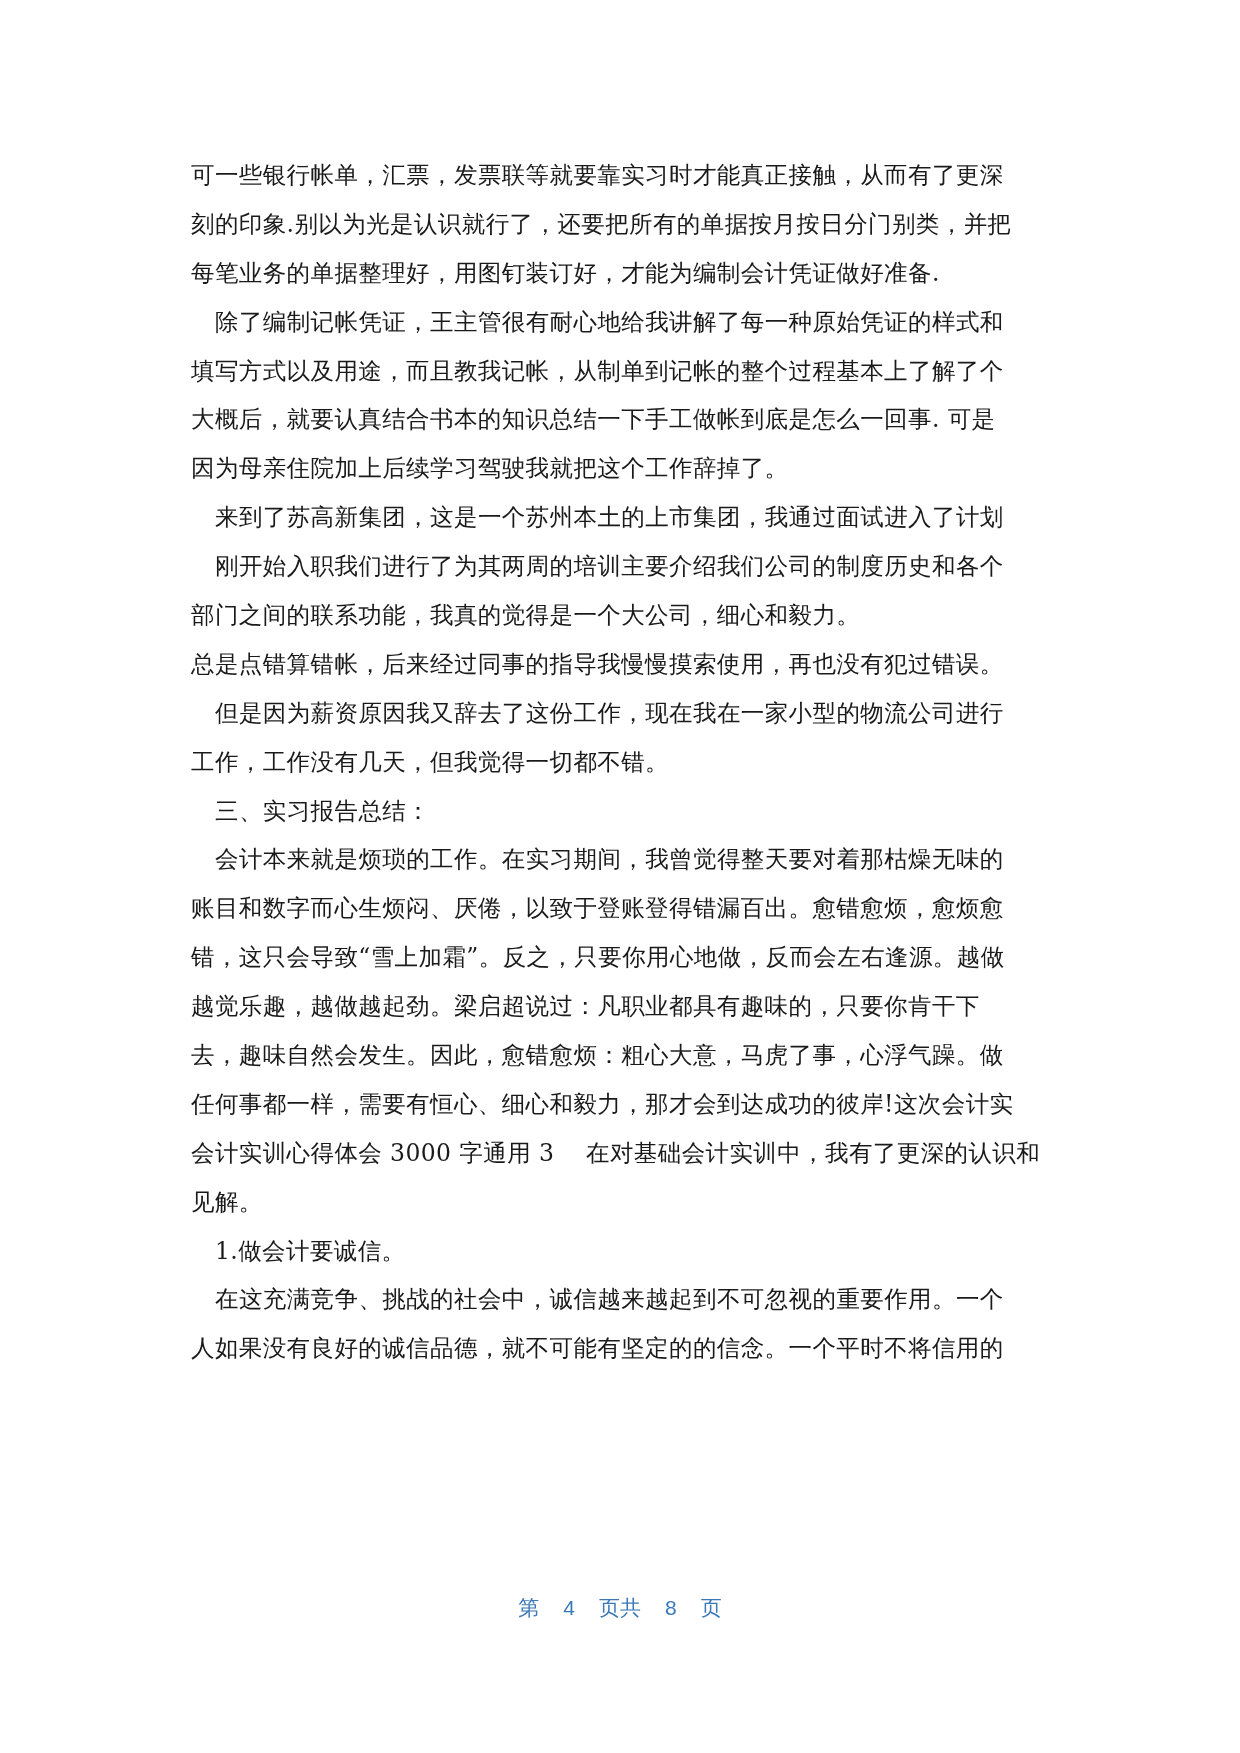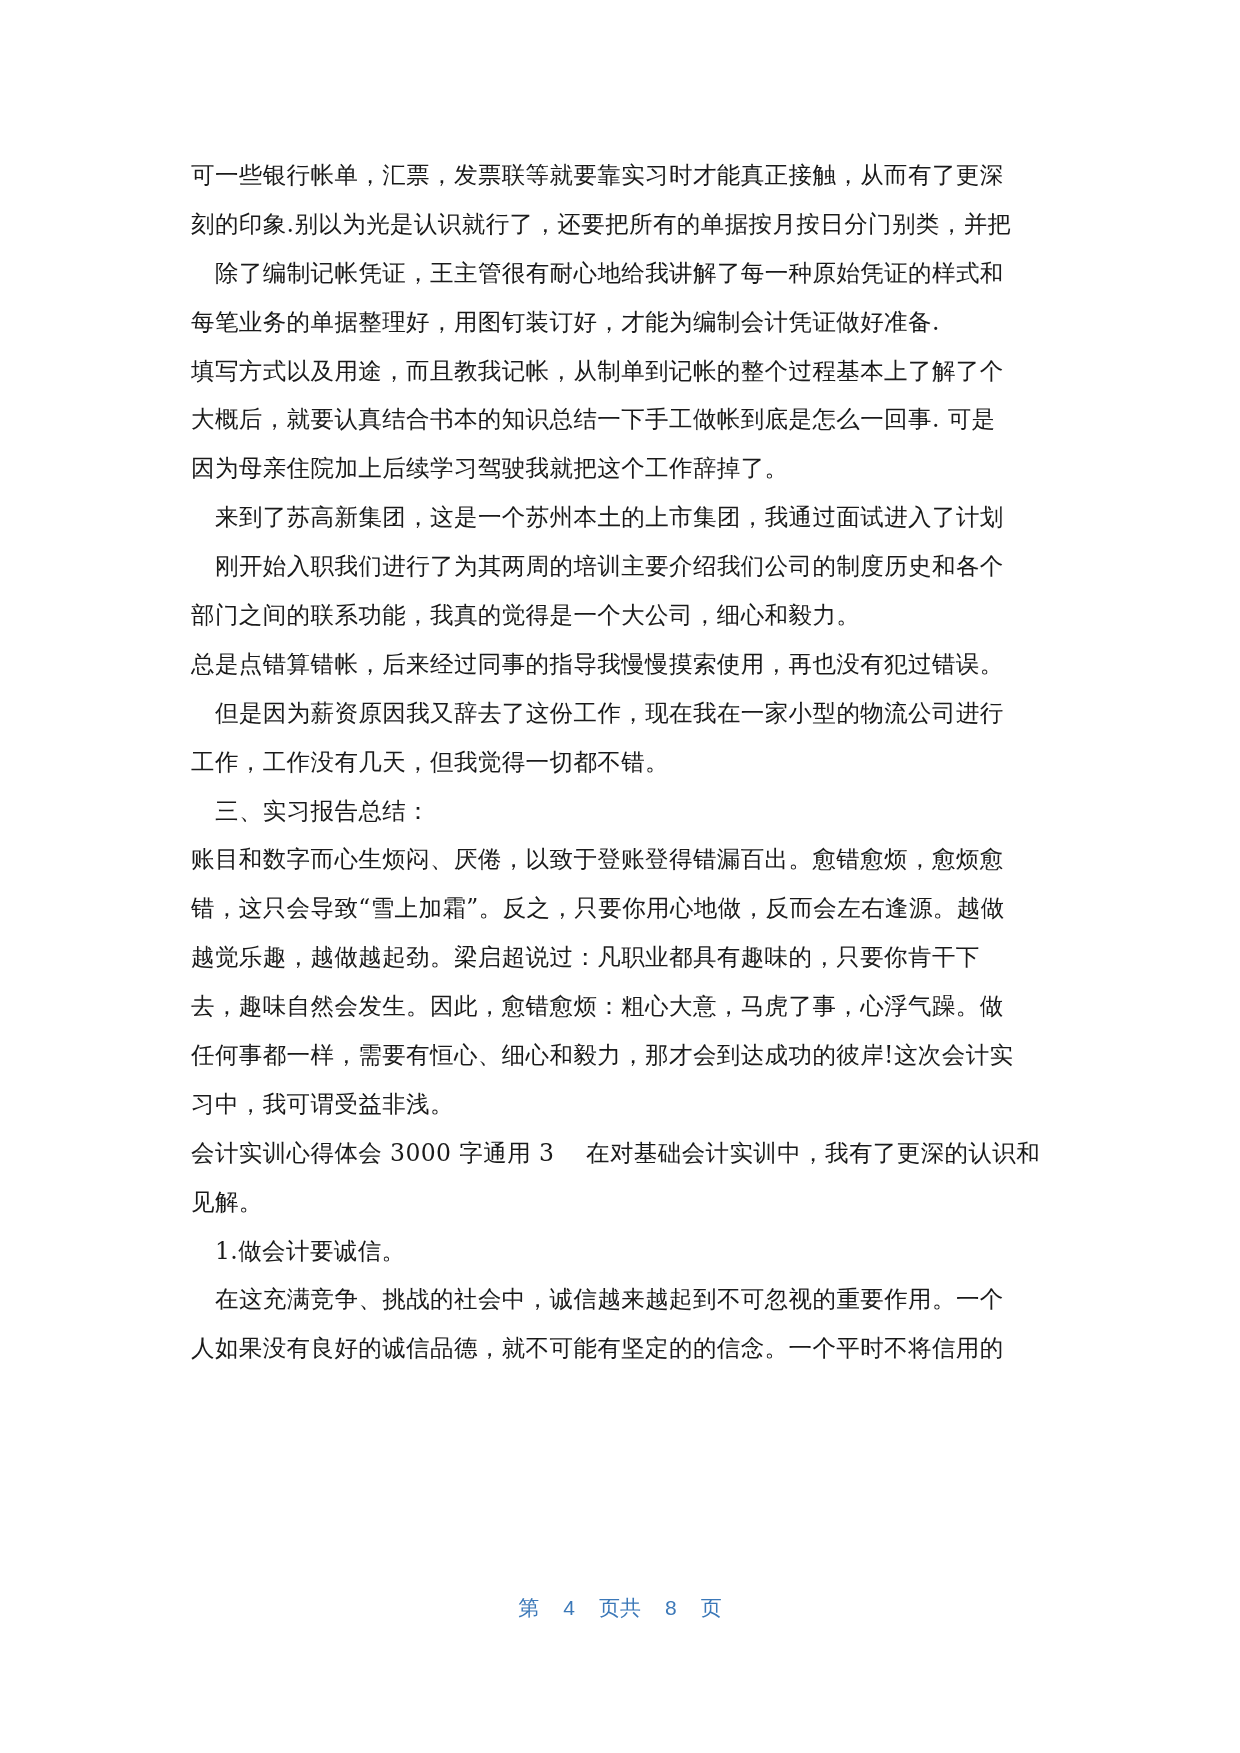--- a/index.html
+++ b/index.html
@@ -27,38 +27,38 @@
   }
   .footer span { display: inline-block; margin: 0 12px; }
 </style>
 </head>
 <body>
 
 <div class="page">
   <div class="body-text">
     <div class="line">可一些银行帐单，汇票，发票联等就要靠实习时才能真正接触，从而有了更深</div>
     <div class="line">刻的印象.别以为光是认识就行了，还要把所有的单据按月按日分门别类，并把</div>
+    <div class="line">每笔业务的单据整理好，用图钉装订好，才能为编制会计凭证做好准备.</div>
     <div class="line indent">除了编制记帐凭证，王主管很有耐心地给我讲解了每一种原始凭证的样式和</div>
-    <div class="line">每笔业务的单据整理好，用图钉装订好，才能为编制会计凭证做好准备.</div>
     <div class="line">填写方式以及用途，而且教我记帐，从制单到记帐的整个过程基本上了解了个</div>
     <div class="line">大概后，就要认真结合书本的知识总结一下手工做帐到底是怎么一回事. 可是</div>
     <div class="line">因为母亲住院加上后续学习驾驶我就把这个工作辞掉了。</div>
     <div class="line indent">来到了苏高新集团，这是一个苏州本土的上市集团，我通过面试进入了计划</div>
     <div class="line indent">刚开始入职我们进行了为其两周的培训主要介绍我们公司的制度历史和各个</div>
     <div class="line">部门之间的联系功能，我真的觉得是一个大公司，细心和毅力。</div>
     <div class="line">总是点错算错帐，后来经过同事的指导我慢慢摸索使用，再也没有犯过错误。</div>
     <div class="line indent">但是因为薪资原因我又辞去了这份工作，现在我在一家小型的物流公司进行</div>
     <div class="line">工作，工作没有几天，但我觉得一切都不错。</div>
     <div class="line indent">三、实习报告总结：</div>
+    <div class="line indent">会计本来就是烦琐的工作。在实习期间，我曾觉得整天要对着那枯燥无味的</div>
     <div class="line">账目和数字而心生烦闷、厌倦，以致于登账登得错漏百出。愈错愈烦，愈烦愈</div>
     <div class="line">错，这只会导致“雪上加霜”。反之，只要你用心地做，反而会左右逢源。越做</div>
     <div class="line">越觉乐趣，越做越起劲。梁启超说过：凡职业都具有趣味的，只要你肯干下</div>
     <div class="line">去，趣味自然会发生。因此，愈错愈烦：粗心大意，马虎了事，心浮气躁。做</div>
     <div class="line">任何事都一样，需要有恒心、细心和毅力，那才会到达成功的彼岸!这次会计实</div>
-    <div class="line">习中，我可谓受益非浅。</div>
     <div class="line">会计实训心得体会 3000 字通用 3　 在对基础会计实训中，我有了更深的认识和</div>
     <div class="line">见解。</div>
     <div class="line indent">1.做会计要诚信。</div>
     <div class="line indent">在这充满竞争、挑战的社会中，诚信越来越起到不可忽视的重要作用。一个</div>
     <div class="line">人如果没有良好的诚信品德，就不可能有坚定的的信念。一个平时不将信用的</div>
   </div>
 
   <div class="footer">
     <span>第</span><span>4</span><span>页共</span><span>8</span><span>页</span>
   </div>

